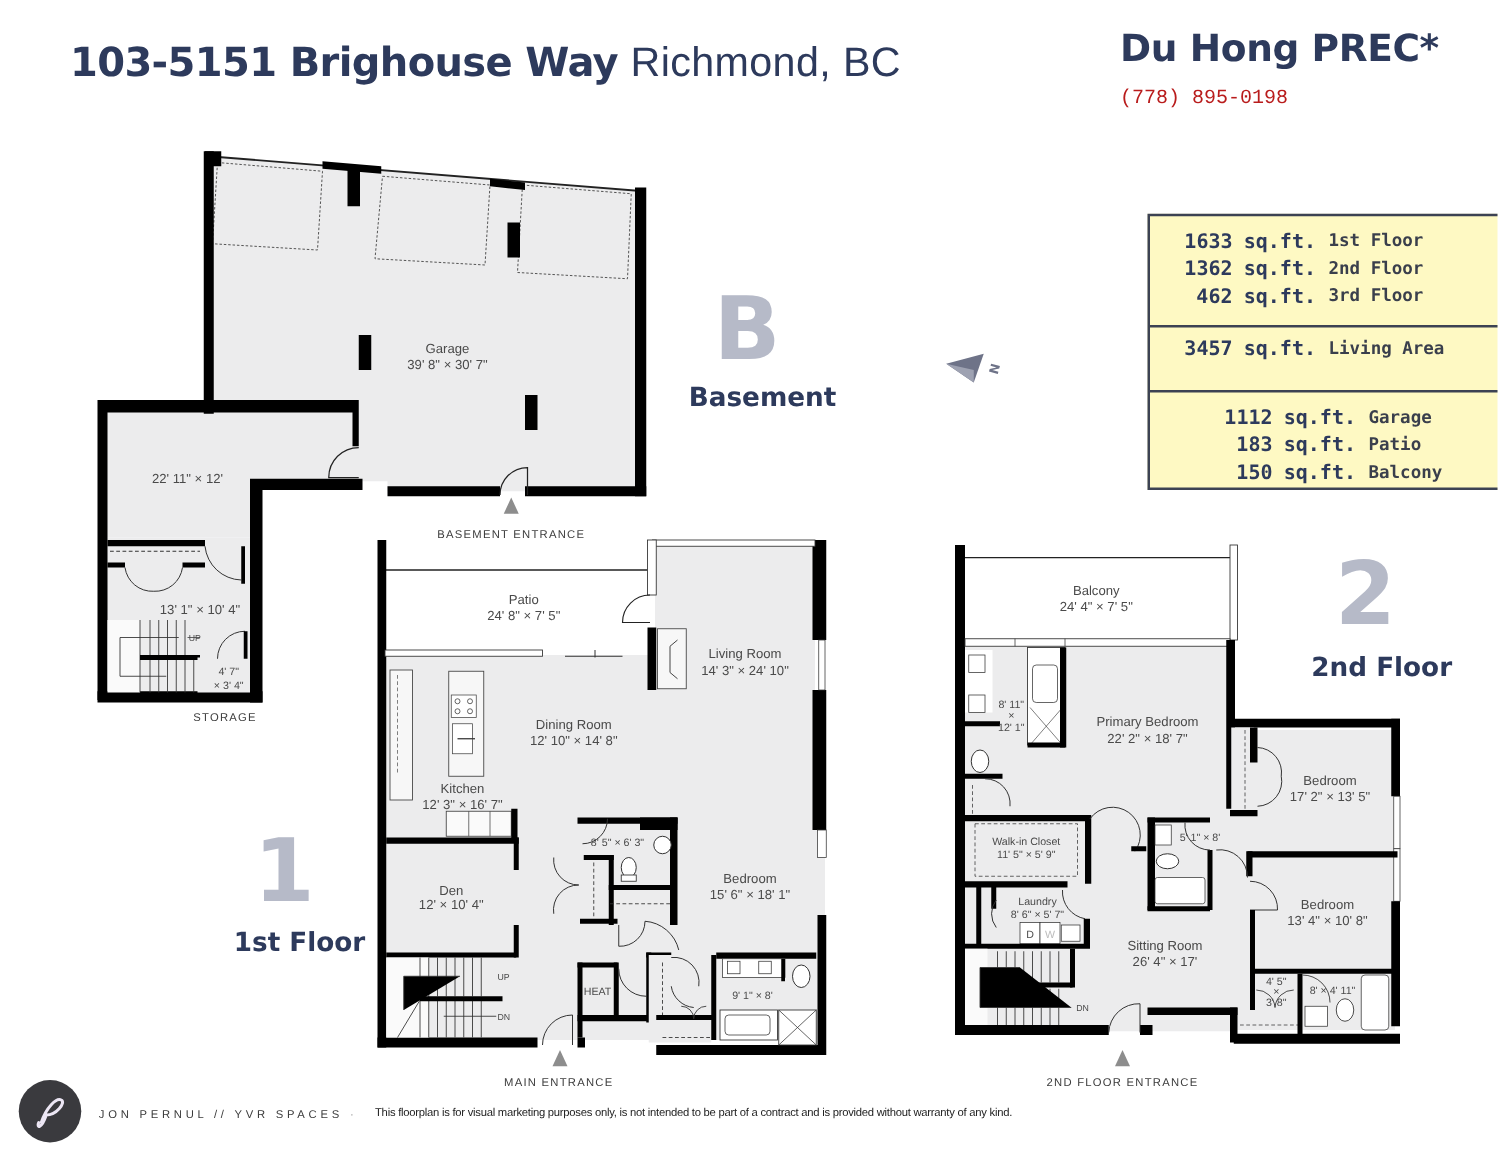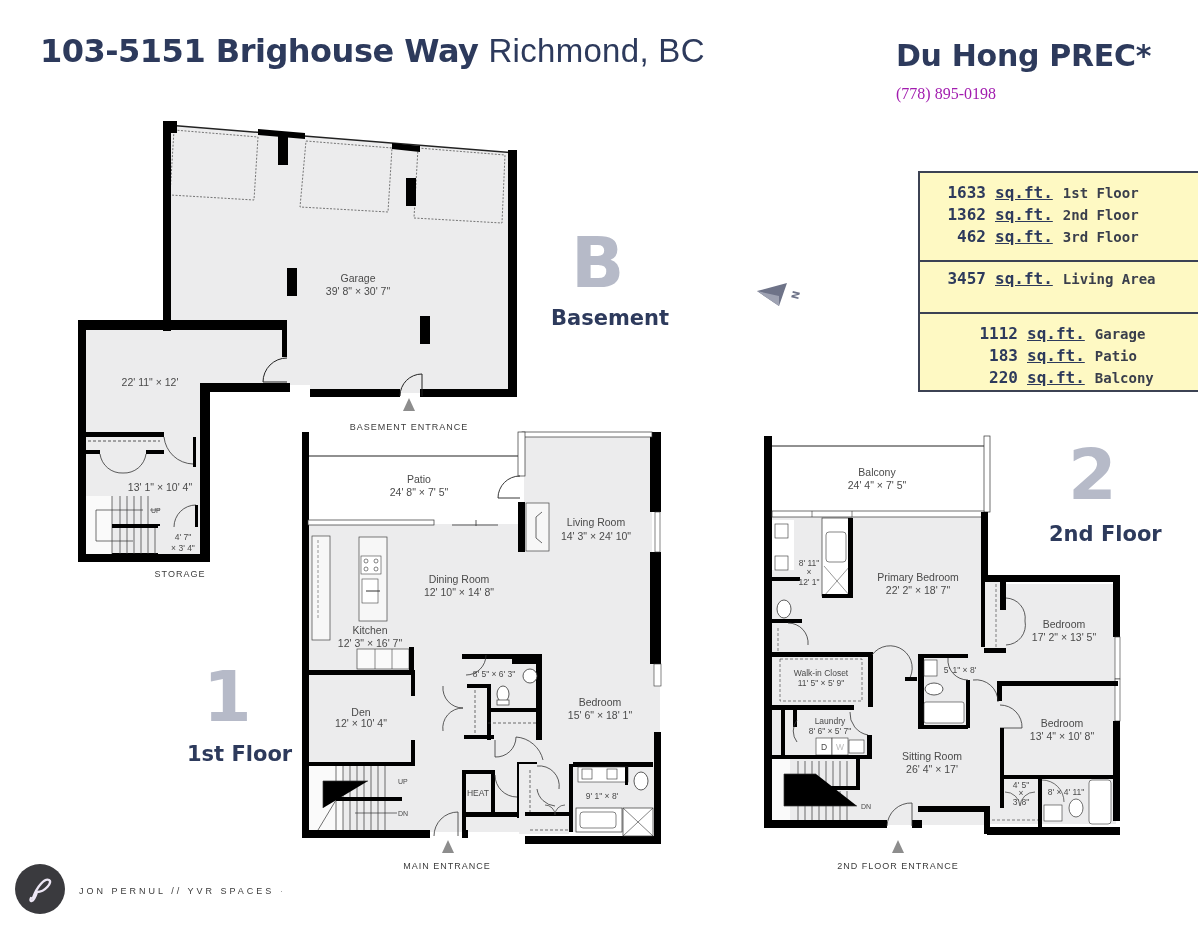--- a/index.html
+++ b/index.html
@@ -1,33 +1,33 @@
 <!DOCTYPE html>
 <html><head>
 <meta charset="utf-8">
 <style>
   * { box-sizing: border-box; margin: 0; padding: 0; }
   html, body { width: 1198px; height: 931px; background: #ffffff; overflow: hidden; }
   body { position: relative; font-family: "Liberation Sans", sans-serif; color: #2d3a5c; }
 
-  .title { position: absolute; left: 40px; top: 30px; font-size: 35px; white-space: nowrap; letter-spacing: 0.3px; }
+  .title { position: absolute; left: 56px; top: 30px; font-size: 35px; white-space: nowrap; letter-spacing: 0.3px; }
   .title .bold { font-weight: bold; color: #2d3a5c; font-family: "DejaVu Sans", sans-serif; font-size: 32px; letter-spacing: -0.5px; }
   .title .light { color: #2d3a5c; font-weight: normal; font-size: 33px; }
 
-  .agent { position: absolute; left: 896px; top: 22px; margin-top: 16px; }
+  .agent { position: absolute; left: 896px; top: 22px; }
   .agent-name { font-family: "DejaVu Sans", sans-serif; font-weight: bold; font-size: 30px; color: #2d3a5c; letter-spacing: -0.3px; }
-  .agent-phone, .agent-email { font-family: Liberation Serif, serif; font-size: 16px; color: #a21caf; line-height: 22px; }
+  .agent-phone, .agent-email { font-family: Liberation Mono, monospace; font-size: 16px; color: #b91c1c; line-height: 22px; }
   .agent-phone { margin-top: 10px; }
 
   .area-table { position: absolute; left: 918px; top: 171px; width: 284px; height: 221px; border: 2px solid #3c4253; background: #fef9c3; }
   .area-section { border-bottom: 2px solid #3c4253; padding: 6px 0 6px 0; }
   .area-section:last-child { border-bottom: none; margin-left: 32px; }
   .area-row { font-family: "DejaVu Sans Mono", monospace; font-size: 15px; line-height: 22px; white-space: pre; color: #2d3a5c; display: flex; }
   .area-row .num { width: 66px; text-align: right; font-weight: bold; font-size: 16px; }
-  .area-row .unit { margin-left: 9px; font-weight: bold; font-size: 16px; text-decoration: underline; }
+  .area-row .unit { margin-left: 9px; font-weight: bold; font-size: 16px; }
   .area-row .lbl { margin-left: 10px; font-size: 14px; color: #3a3f4c; font-weight: bold; }
   .sec1 { height: 89px; padding-top: 9px; }
   .sec2 { height: 52px; padding-top: 6px; }
   .sec3 { padding-top: 9px; }
 
   .floor-big { position: absolute; font-family: "DejaVu Sans", sans-serif; font-weight: bold; color: #b6bac8; font-size: 70px; line-height: 1; }
   .floor-name { position: absolute; font-family: "DejaVu Sans", sans-serif; font-weight: bold; color: #2d3a5c; font-size: 21px; white-space: nowrap; }
 
   svg.plan { position: absolute; left: 0; top: 0; }
   .room-label { font-family: "Liberation Sans", sans-serif; font-size: 10.5px; fill: #4a4a4a; text-anchor: middle; }
@@ -85,21 +85,21 @@
       <span class="num">1112</span>
       <span class="unit">sq.ft.</span>
       <span class="lbl">Garage</span>
     </div>
     <div class="area-row">
       <span class="num">183</span>
       <span class="unit">sq.ft.</span>
       <span class="lbl">Patio</span>
     </div>
     <div class="area-row">
-      <span class="num">220</span>
+      <span class="num">150</span>
       <span class="unit">sq.ft.</span>
       <span class="lbl">Balcony</span>
     </div>
   </div>
 </div>
 
 <div class="floor-big" style="left:571px; top:228px;">B</div>
 <div class="floor-name" style="left:551px; top:306px;">Basement</div>
 <div class="floor-big" style="left:203px; top:662px;">1</div>
 <div class="floor-name" style="left:187px; top:742px;">1st Floor</div>
@@ -468,13 +468,14 @@
 </svg>
 
 <div class="footer">
   <div class="logo">
     <svg width="50" height="50" viewBox="0 0 50 50">
       <path d="M18,34 C22,22 30,14 34,16 C38,18 30,28 22,28 M22,28 C18,40 14,38 16,34" fill="none" stroke="#ece6f4" stroke-width="2.4" stroke-linecap="round"></path>
     </svg>
   </div>
   <div class="credit">JON PERNUL // YVR SPACES</div>
   <div class="dot-sep">·</div>
+  <div class="disclaimer">This floorplan is for visual marketing purposes only, is not intended to be part of a contract and is provided without warranty of any kind.</div>
 </div>
 
 </body></html>

